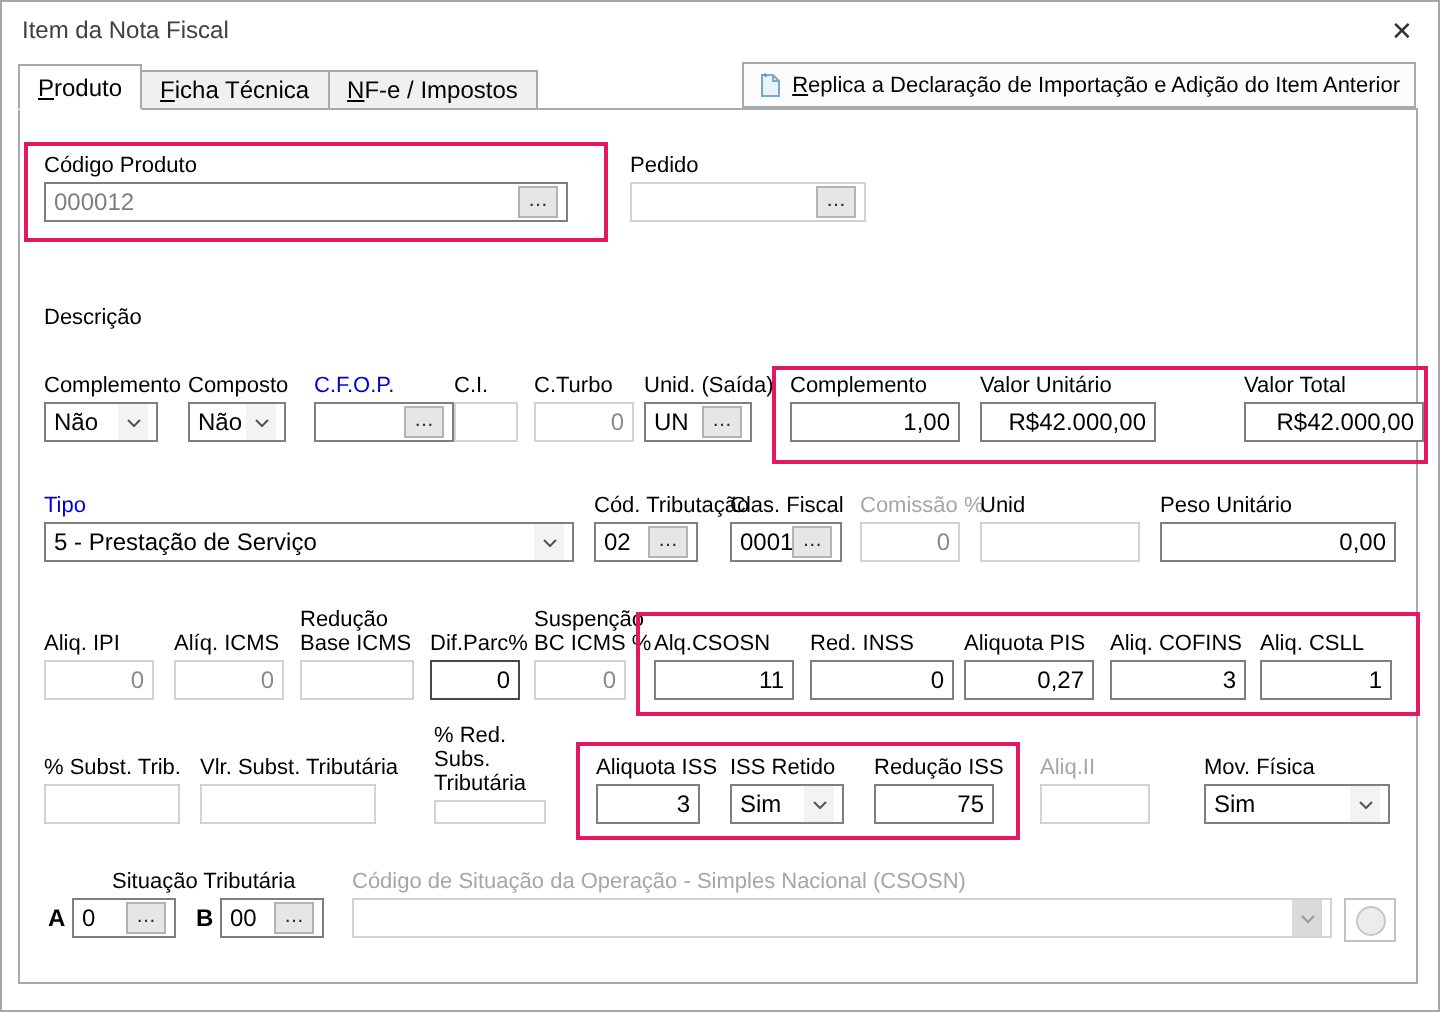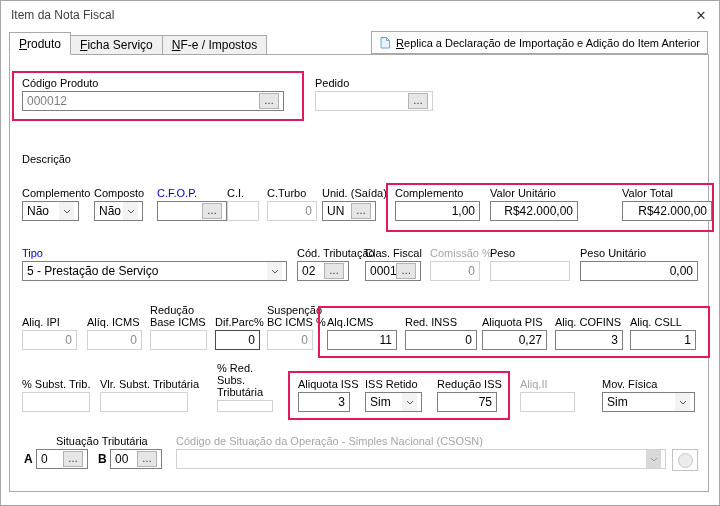--- a/index.html
+++ b/index.html
@@ -45,21 +45,21 @@
   <div class="titlebar">
     <span class="title">Item da Nota Fiscal</span>
     <span class="close-btn">✕</span>
   </div>
 
   <div class="tabs-row">
     <div class="tab active">
       <span><span class="hotkey">P</span><span>roduto</span></span>
     </div>
     <div class="tab inactive">
-      <span><span class="hotkey">F</span><span>icha Serviço</span></span>
+      <span><span class="hotkey">F</span><span>icha Técnica</span></span>
     </div>
     <div class="tab inactive">
       <span><span class="hotkey">N</span><span>F-e / Impostos</span></span>
     </div>
   </div>
 
   <div class="replica-btn">
     <span style="display:flex;">
       <svg width="12" height="13" viewBox="0 0 12 13">
           <path d="M2 1.5 h5.5 l3 3 V12 H2 Z" fill="#eaf3fb" stroke="#7aa7cc"></path>
@@ -183,21 +183,21 @@
         <div class="dots">…</div>
       </div>
     </div>
     <div class="fg" style="left:420px;top:176px;width:50px;">
       <div class="lbl gray">Comissão %</div>
       <div class="fld dis num">
         <span class="val">0</span>
       </div>
     </div>
     <div class="fg" style="left:480px;top:176px;width:80px;">
-      <div class="lbl">Peso</div>
+      <div class="lbl">Unid</div>
       <div class="fld dis">
         <span class="val"></span>
       </div>
     </div>
     <div class="fg" style="left:570px;top:176px;width:118px;">
       <div class="lbl">Peso Unitário</div>
       <div class="fld num">
         <span class="val">0,00</span>
       </div>
     </div>
@@ -226,21 +226,21 @@
         <span class="val">0</span>
       </div>
     </div>
     <div class="fg" style="left:257px;top:245px;width:46px;">
       <div class="lbl wrap">Suspenção BC ICMS %</div>
       <div class="fld dis num">
         <span class="val">0</span>
       </div>
     </div>
     <div class="fg" style="left:317px;top:245px;width:70px;">
-      <div class="lbl">Alq.ICMS</div>
+      <div class="lbl">Alq.CSOSN</div>
       <div class="fld num">
         <span class="val">11</span>
       </div>
     </div>
     <div class="fg" style="left:395px;top:245px;width:72px;">
       <div class="lbl">Red. INSS</div>
       <div class="fld num">
         <span class="val">0</span>
       </div>
     </div>

